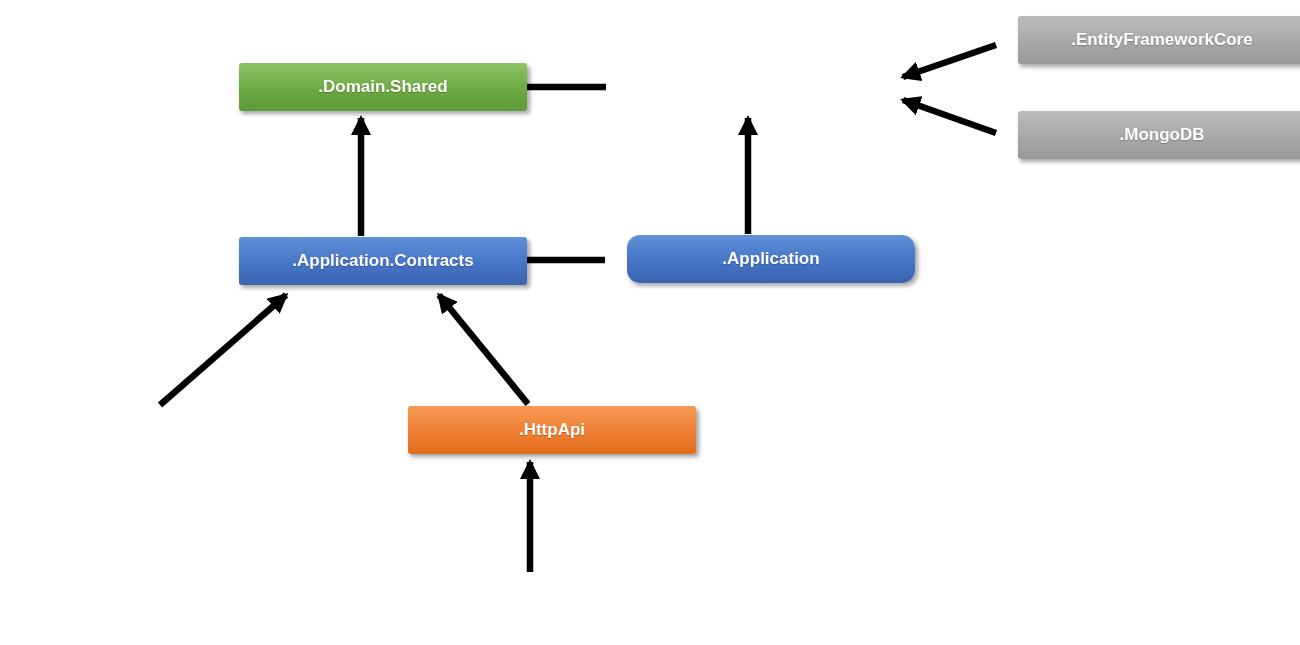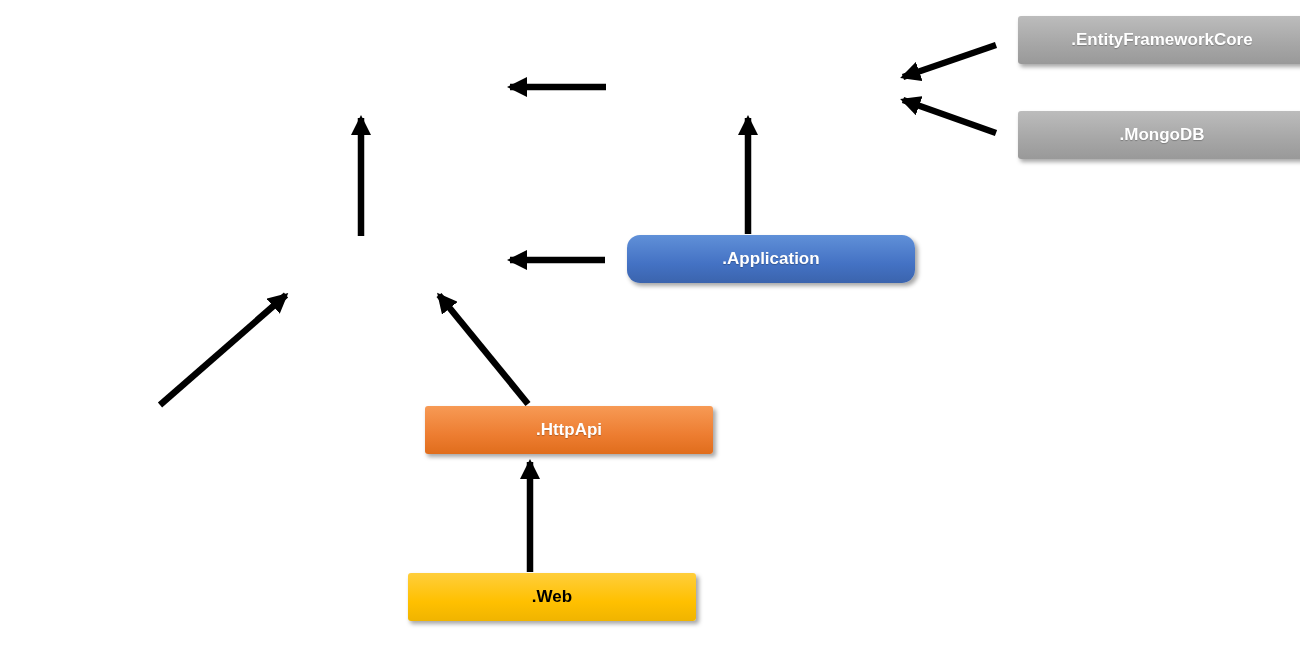--- a/index.html
+++ b/index.html
@@ -40,21 +40,21 @@
   .node.yellow { background: linear-gradient(180deg, #ffce3c 0%, #ffc000 60%, #f0b400 100%);
                  color: #000000; text-shadow: none; }
 
   .n-domain-shared { left: 217px; top: 63px; }
   .n-domain        { left: 606px; top: 63px; }
   .n-efcore        { left: 996px; top: 16px; }
   .n-mongodb       { left: 996px; top: 111px; }
   .n-app-contracts { left: 217px; top: 237px; }
   .n-application   { left: 605px; top: 235px; border-radius: 13px; }
   .n-httpapi-client{ left: 15px;  top: 406px; }
-  .n-httpapi       { left: 403px; top: 406px; }
+  .n-httpapi       { left: 386px; top: 406px; }
   .n-web           { left: 386px; top: 573px; }
 
   .edge { stroke: #000000; stroke-width: 6.5; }
 </style>
 </head>
 <body>
 
 <div class="canvas">
 
   <svg class="edges" width="1300" height="645" viewBox="0 0 1300 645">
@@ -67,19 +67,20 @@
     <line class="edge" x1="361" y1="236" x2="361" y2="118" marker-end="url(#arrow)"></line>
     <line class="edge" x1="748" y1="234" x2="748" y2="118" marker-end="url(#arrow)"></line>
     <line class="edge" x1="605" y1="260" x2="510" y2="260" marker-end="url(#arrow)"></line>
     <line class="edge" x1="996" y1="45" x2="903" y2="77" marker-end="url(#arrow)"></line>
     <line class="edge" x1="996" y1="133" x2="903" y2="100" marker-end="url(#arrow)"></line>
     <line class="edge" x1="160" y1="405" x2="286" y2="295" marker-end="url(#arrow)"></line>
     <line class="edge" x1="528" y1="404" x2="439" y2="295" marker-end="url(#arrow)"></line>
     <line class="edge" x1="530" y1="572" x2="530" y2="462" marker-end="url(#arrow)"></line>
   </svg>
 
+  <div class="node green n-domain-shared">.Domain.Shared</div>
   <div class="node gray n-efcore">.EntityFrameworkCore</div>
   <div class="node gray n-mongodb">.MongoDB</div>
+  <div class="node blue n-app-contracts">.Application.Contracts</div>
   <div class="node blue n-application">.Application</div>
   <div class="node orange n-httpapi">.HttpApi</div>
-  <div class="node yellow n-web">.Web</div>
 
 </div>
 
 </body></html>

